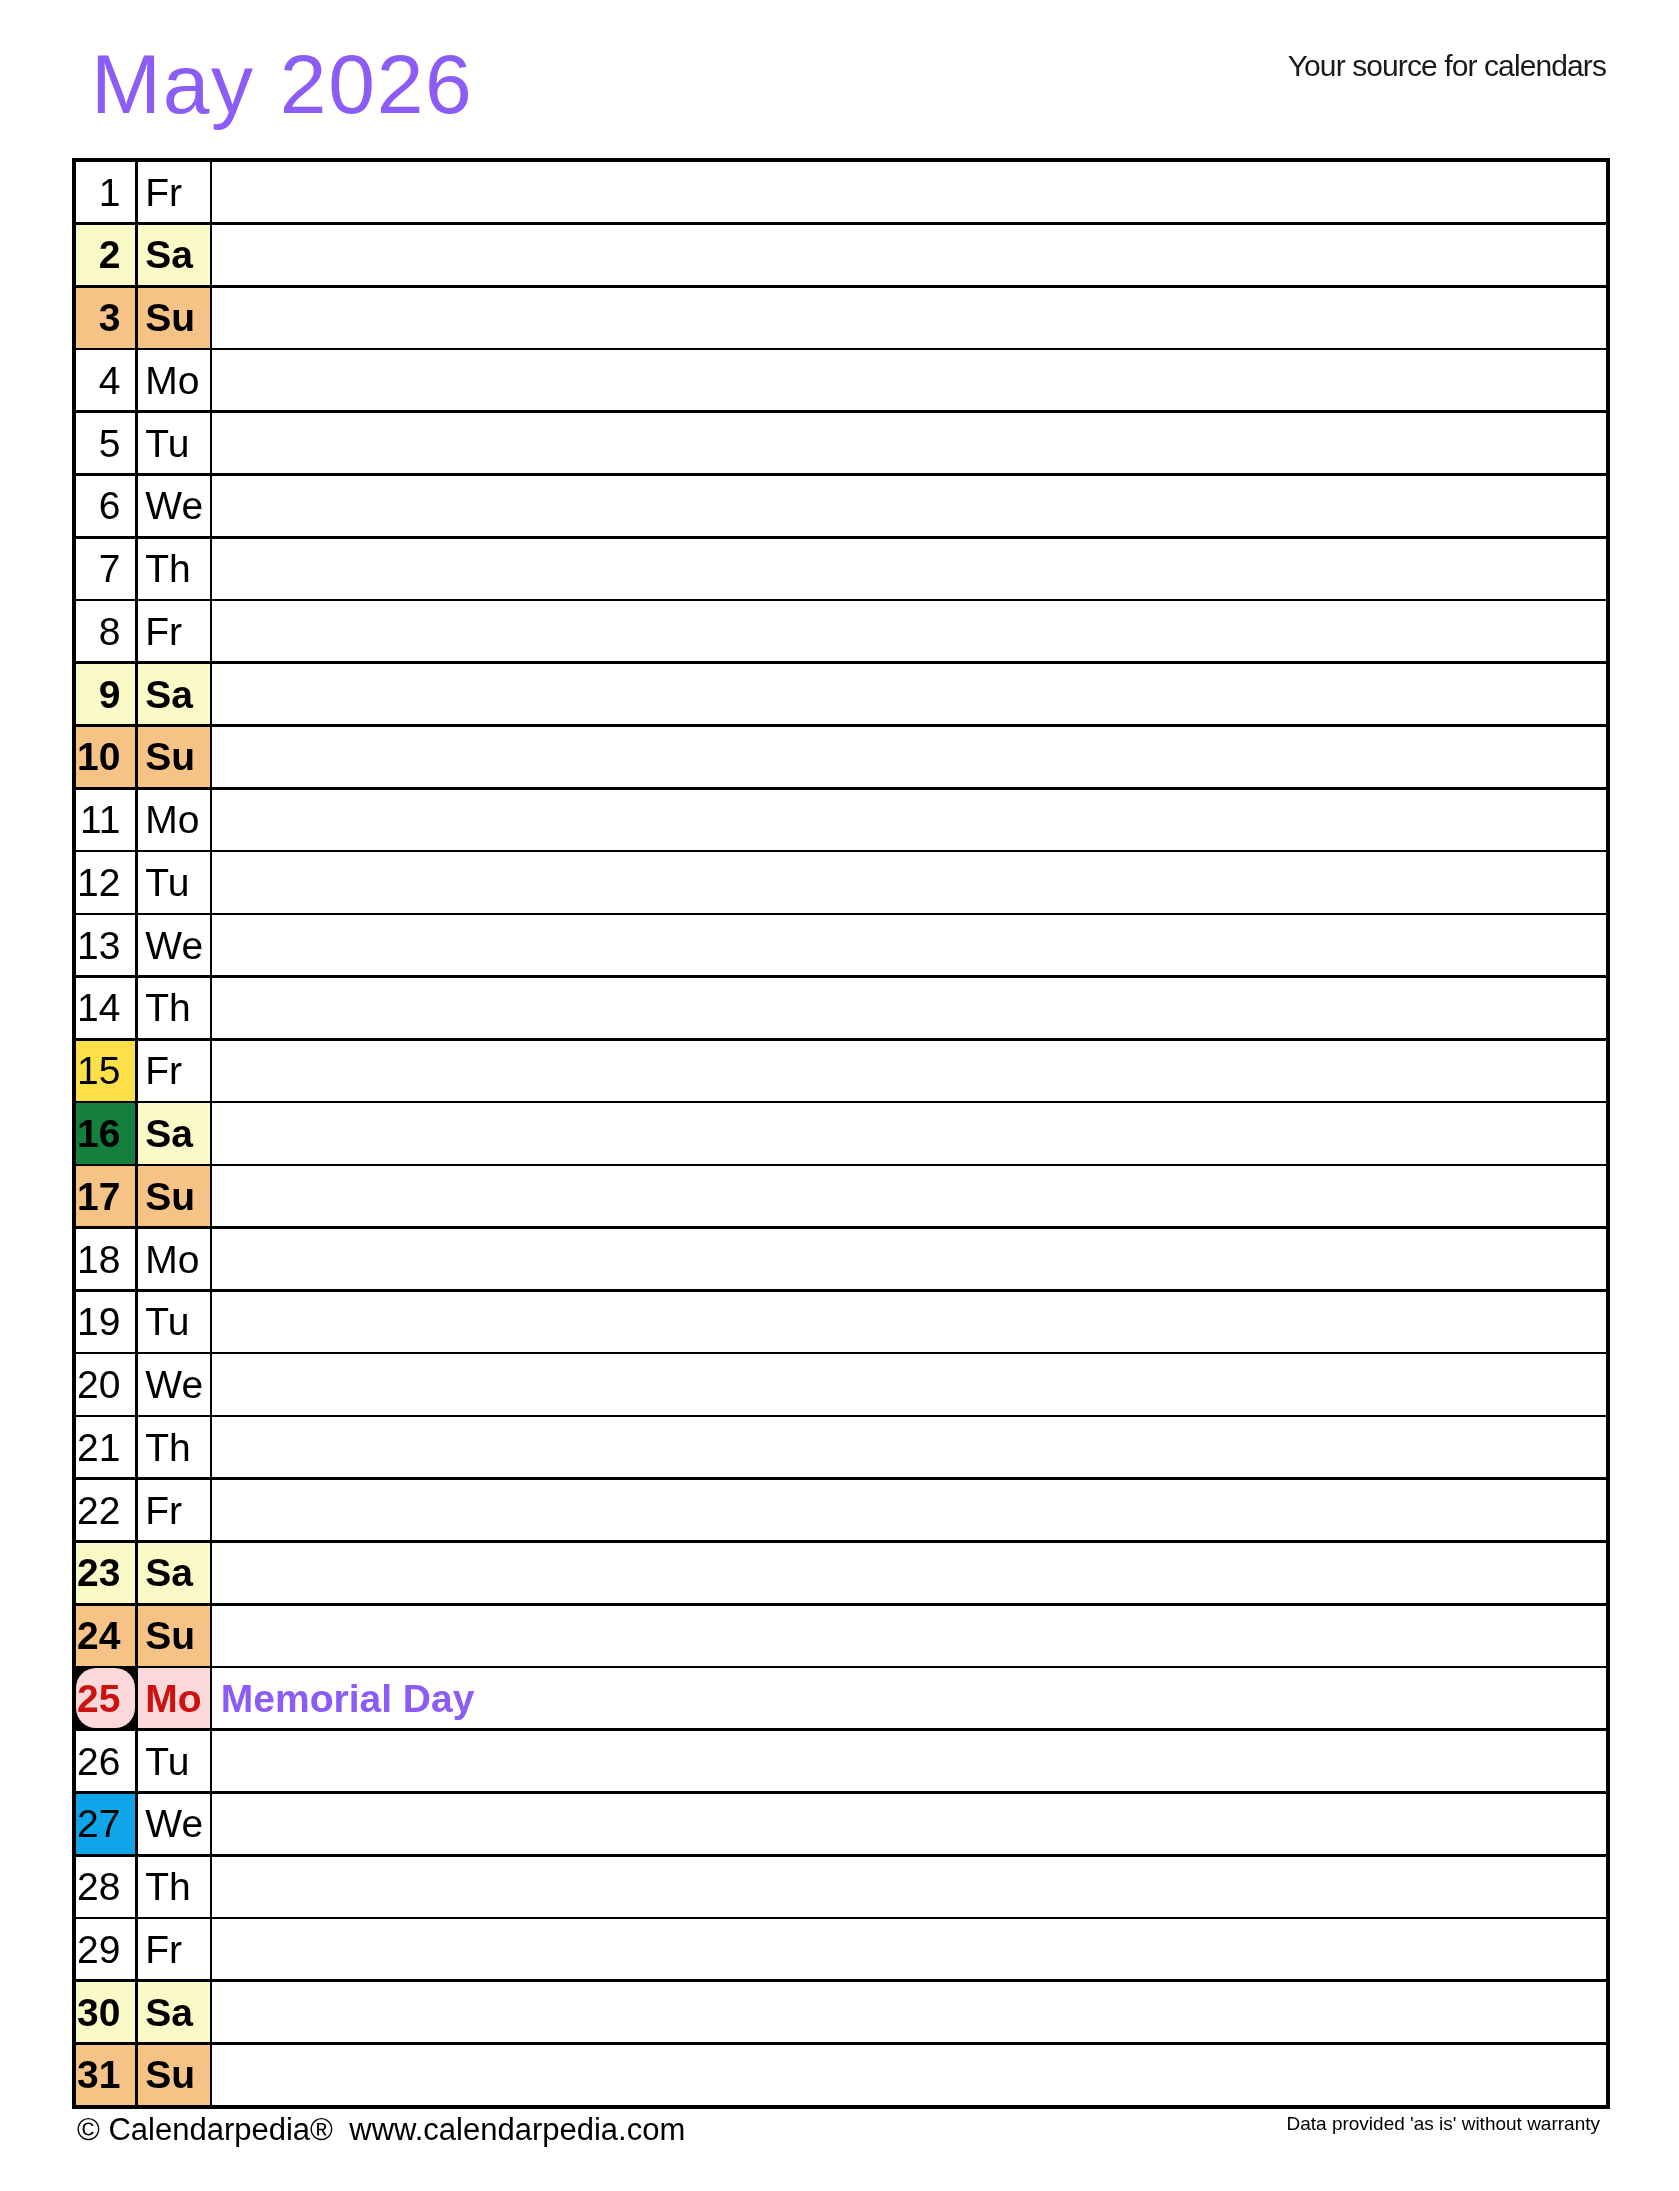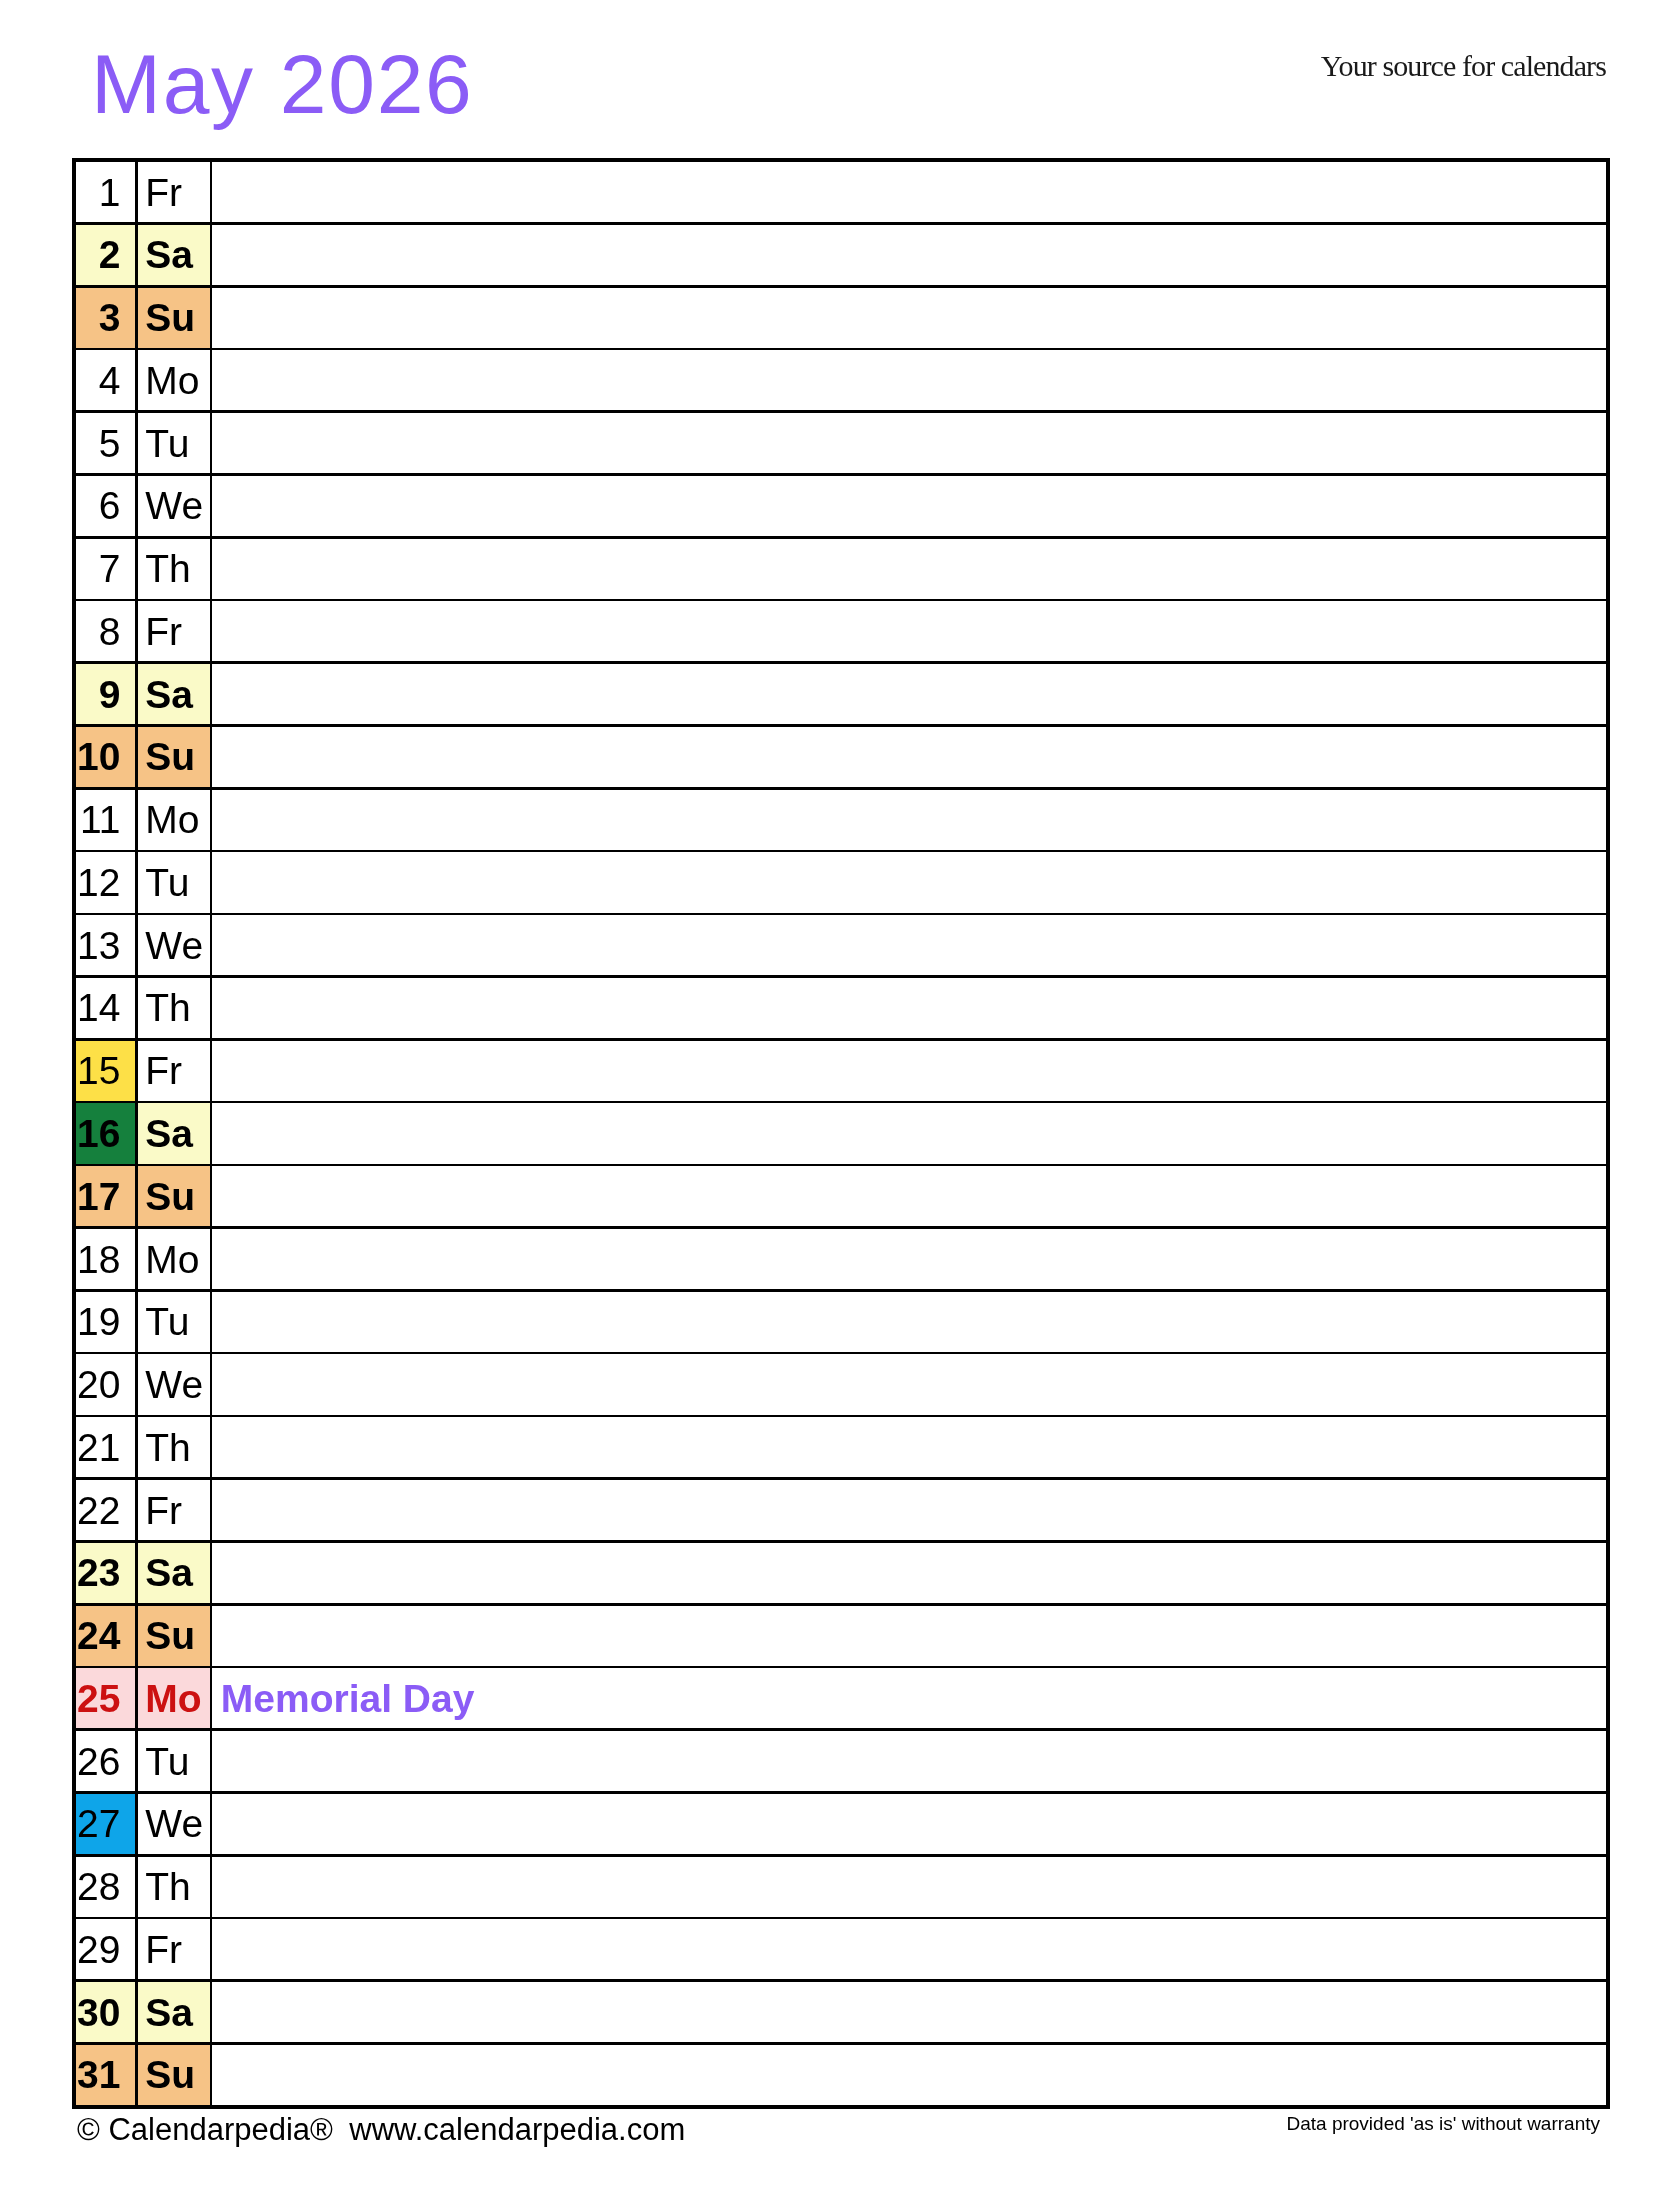--- a/index.html
+++ b/index.html
@@ -39,21 +39,20 @@
   .logo-pedia{
     font-weight:bold;
     font-style:italic;
   }
   .logo-tagline{
     font-size:30px;
     letter-spacing:-0.9px;
     margin-top:6px;
     color:#1a1a1a;
     white-space:nowrap;
-    font-family:Liberation Serif, serif;
   }
 
   
   .calendar{
     position:absolute;
     left:72px; top:158px;
     width:1538px; height:1951px;
     box-sizing:border-box;
     border:4.3px solid #000;
     background:#000;
@@ -176,21 +175,21 @@
     <div class="cell note"></div>
     <div class="cell num" style="background: rgb(255, 255, 255);">22</div>
     <div class="cell abbrev" style="background: rgb(255, 255, 255);">Fr</div>
     <div class="cell note"></div>
     <div class="cell num bold" style="background: rgb(250, 250, 200);">23</div>
     <div class="cell abbrev bold" style="background: rgb(250, 250, 200);">Sa</div>
     <div class="cell note"></div>
     <div class="cell num bold" style="background: rgb(246, 195, 134);">24</div>
     <div class="cell abbrev bold" style="background: rgb(246, 195, 134);">Su</div>
     <div class="cell note"></div>
-    <div class="cell num bold" style="background: rgb(251, 217, 219); color: rgb(204, 17, 17);">25</div>
+    <div class="cell num bold" style="background: rgb(251, 217, 219); color: rgb(204, 17, 17); border-radius: 20px;">25</div>
     <div class="cell abbrev bold" style="background: rgb(251, 217, 219); color: rgb(204, 17, 17);">Mo</div>
     <div class="cell note bold" style="color: #8b5cf6;">Memorial Day</div>
     <div class="cell num" style="background: rgb(255, 255, 255);">26</div>
     <div class="cell abbrev" style="background: rgb(255, 255, 255);">Tu</div>
     <div class="cell note"></div>
     <div class="cell num" style="background: #0ea5e9;">27</div>
     <div class="cell abbrev" style="background: rgb(255, 255, 255);">We</div>
     <div class="cell note"></div>
     <div class="cell num" style="background: rgb(255, 255, 255);">28</div>
     <div class="cell abbrev" style="background: rgb(255, 255, 255);">Th</div>

